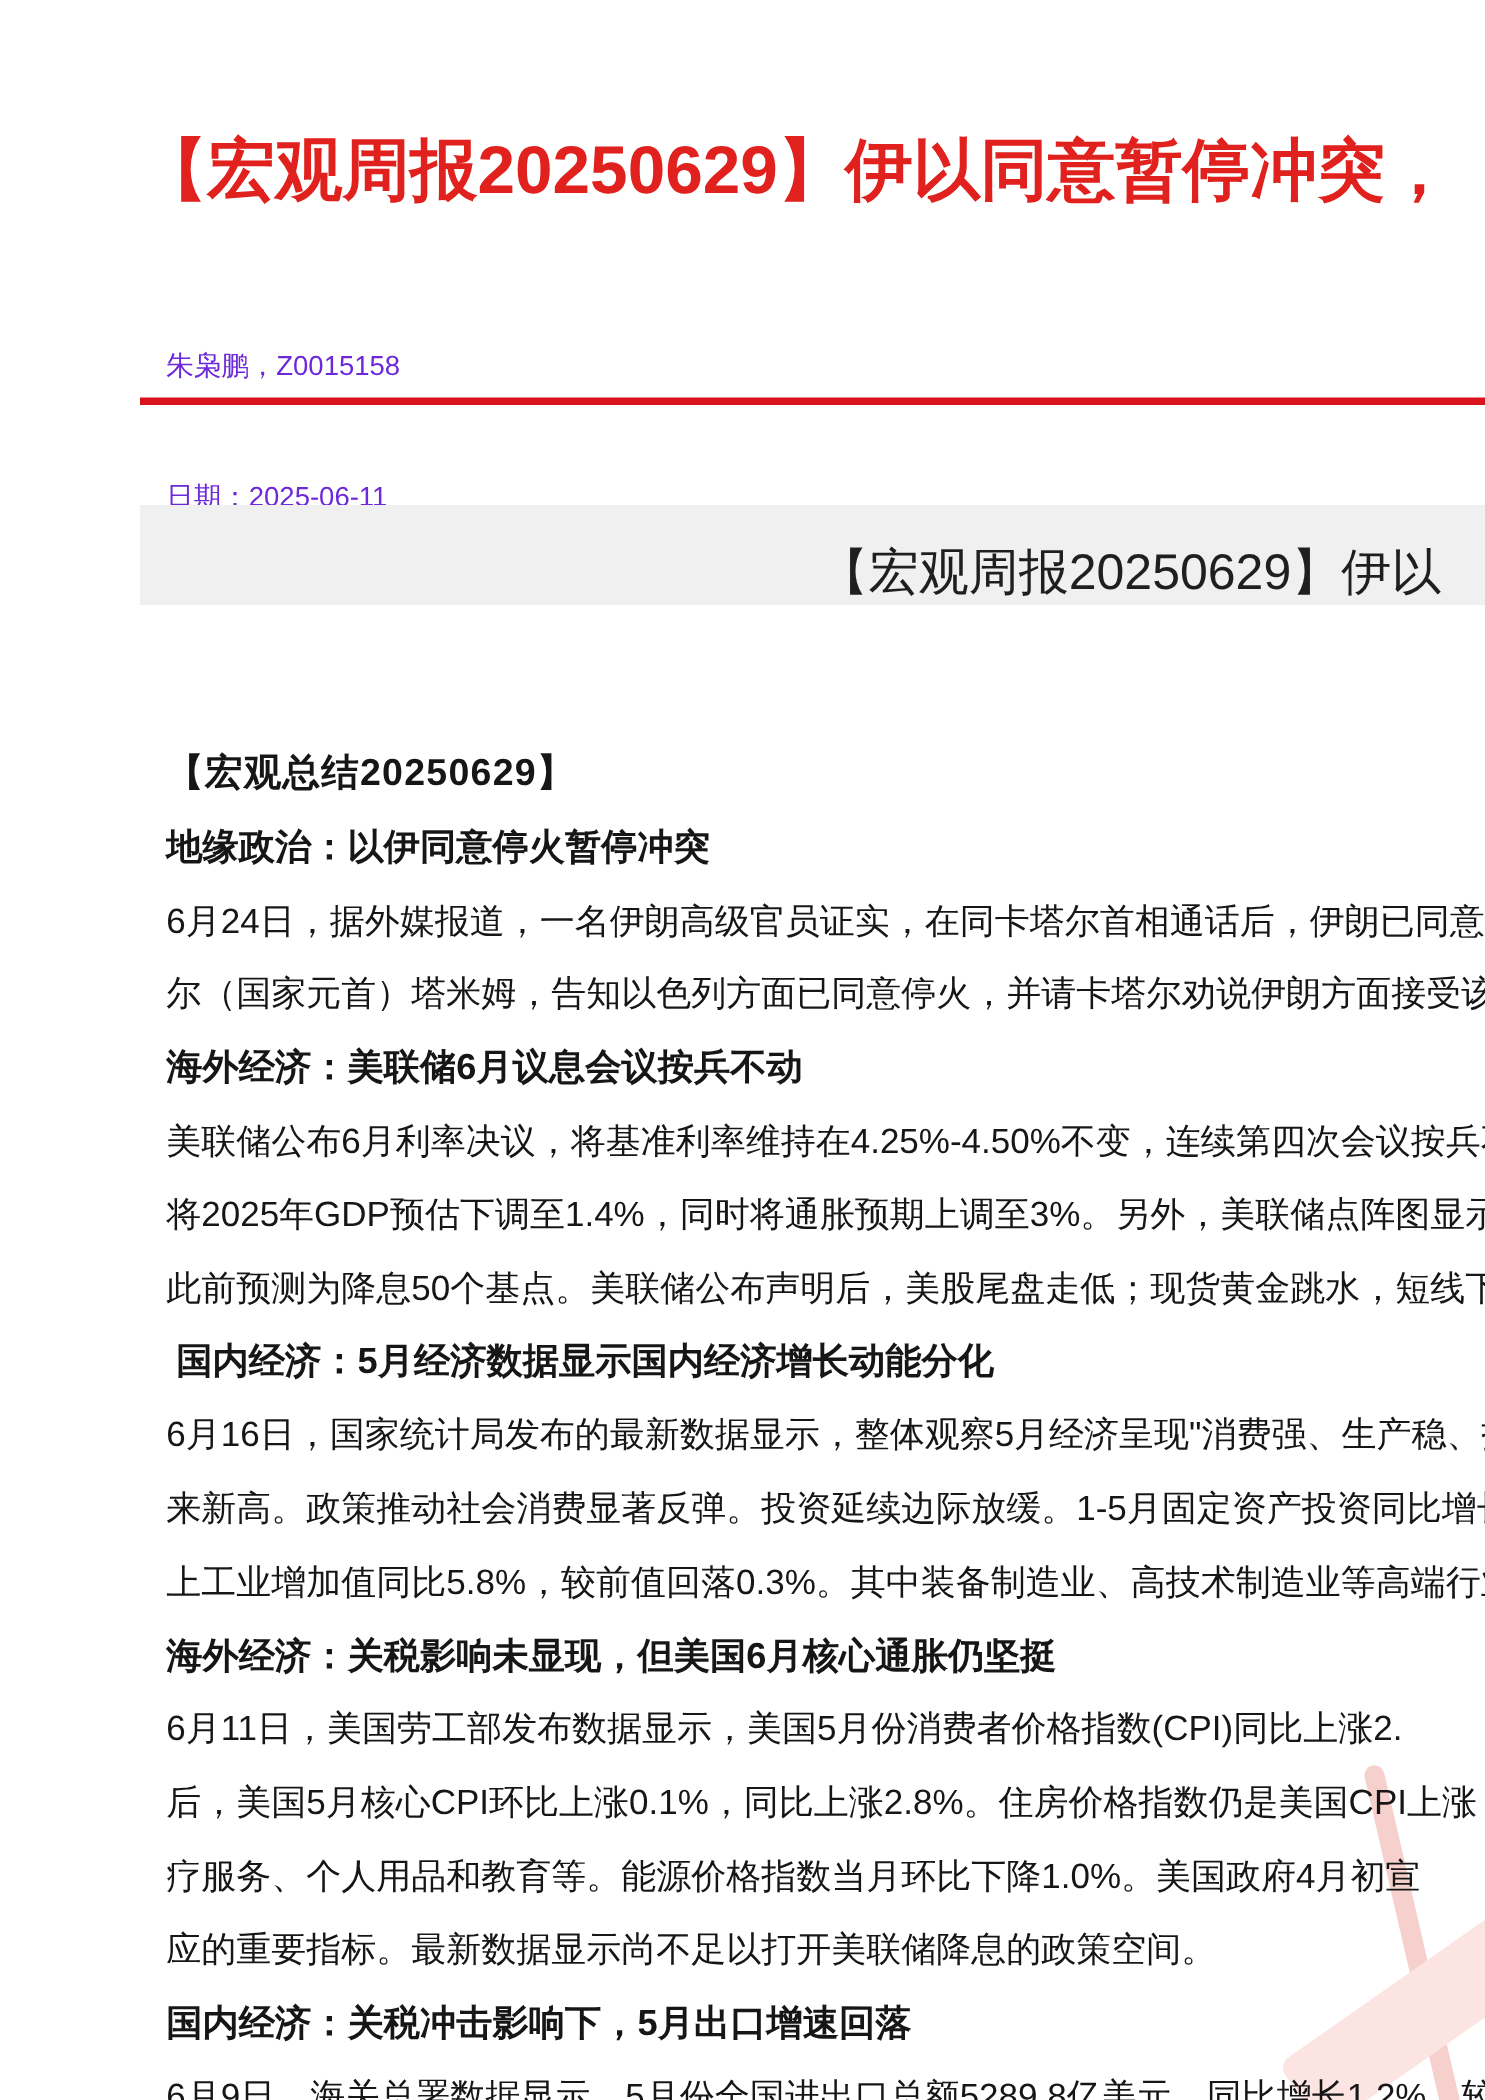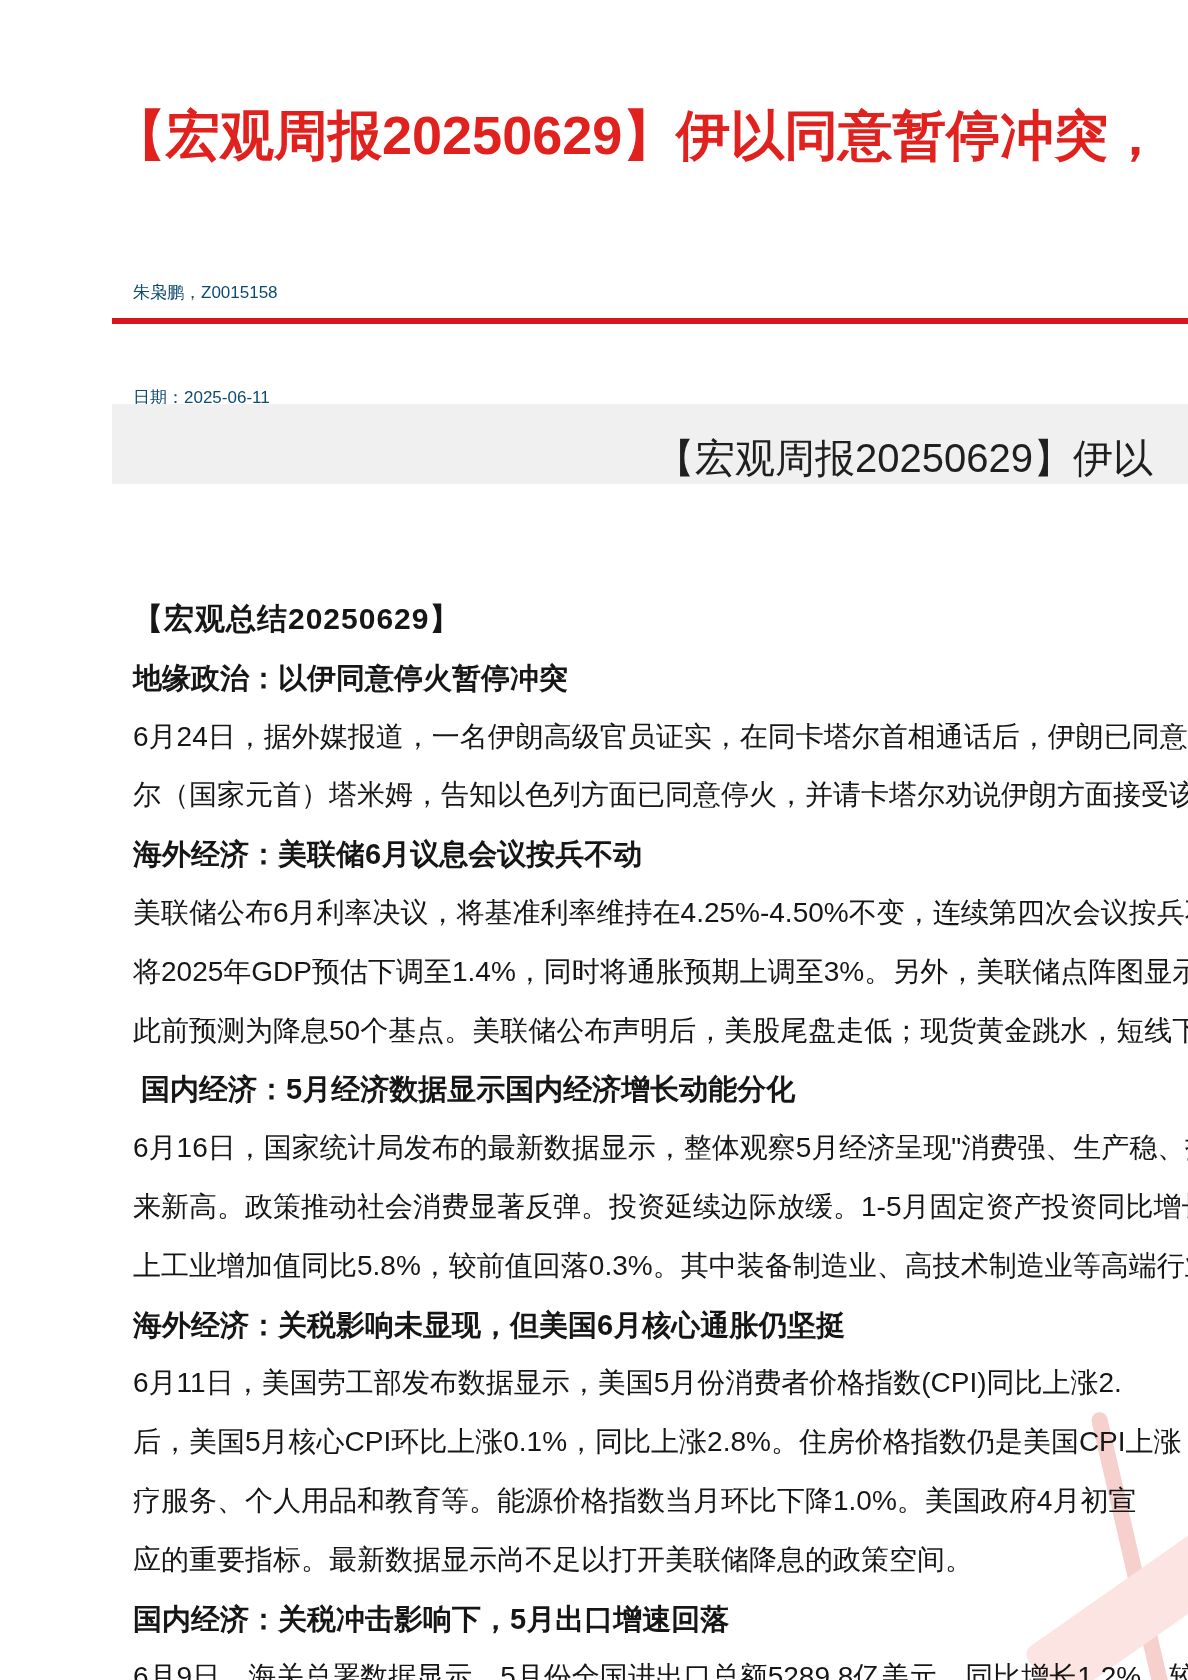--- a/index.html
+++ b/index.html
@@ -33,23 +33,23 @@
     margin: 0;
     font-size: 54px;
     font-weight: 700;
     color: var(--title-red, #e0211d);
     white-space: pre;
   }
 
   .meta {
     position: absolute; z-index: 1;
     left: 133px; top: 205px;
-    font-size: 17px;
+    font-size: 22px;
     line-height: 35px;
-    color: #0c4a6e;
+    color: #6d28d9;
     white-space: pre;
   }
 
   .rule {
     position: absolute; z-index: 1;
     left: 112px; top: 318px;
     width: 1076px; height: 6px;
     background: var(--rule-red, #d9141f);
   }
 

